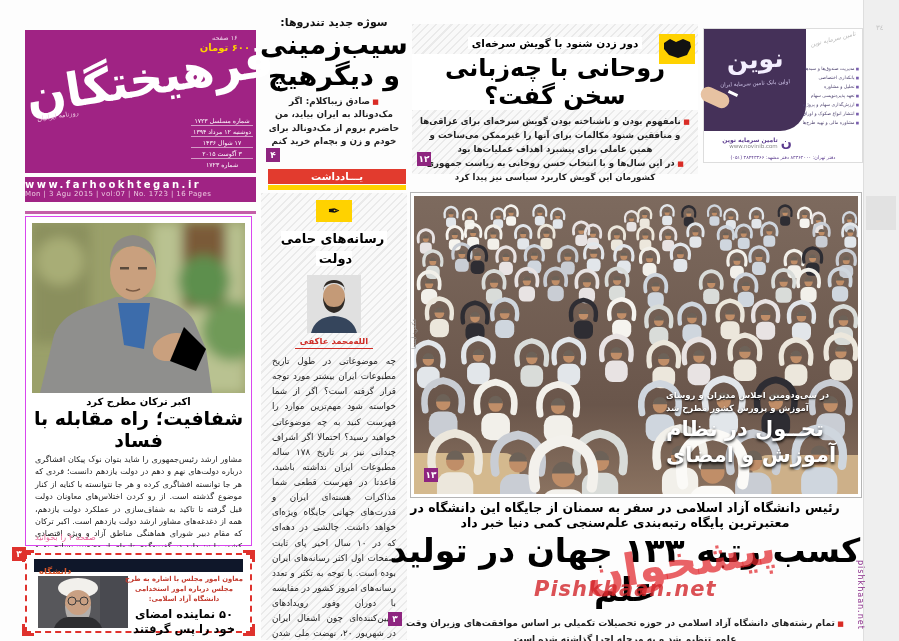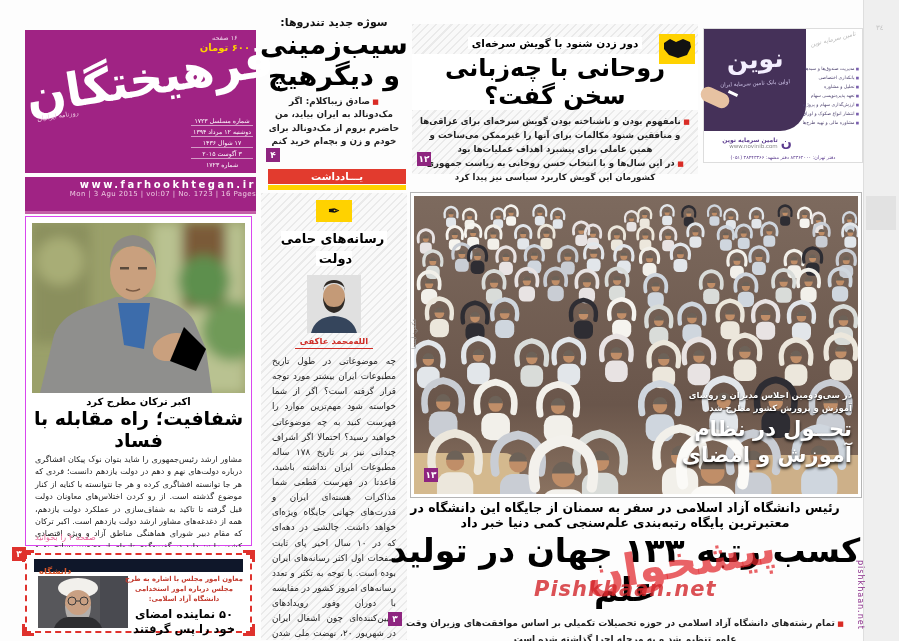--- a/index.html
+++ b/index.html
@@ -16,21 +16,21 @@
   .m-title{position:absolute;left:0px;top:30px;width:180px;text-align:center;color:#fff;
            font-size:47px;font-weight:bold;transform:rotate(-9deg);line-height:1;}
   .m-sub{position:absolute;left:12px;top:82px;color:#eec6e2;font-size:6.5px;transform:rotate(-9deg);}
   .m-price{position:absolute;right:6px;top:4px;text-align:center;direction:rtl;}
   .m-price .l1{font-size:6.5px;color:#f0d9ea;}
   .m-price .l2{font-size:10px;font-weight:bold;color:#ffd200;}
   .m-dates{position:absolute;right:3px;bottom:4px;width:62px;direction:rtl;}
   .m-dates div{font-size:6.2px;color:#fff;text-align:center;border-bottom:1px solid rgba(255,255,255,.55);
                padding:1.5px 0;white-space:nowrap;overflow:hidden;}
   .m-dates div:last-child{border-bottom:none;}
-  .webbar{left:25px;top:177px;width:231px;height:34px;background:#a02384;color:#fff;text-align:right;}
+  .webbar{left:25px;top:177px;width:231px;height:25px;background:#a02384;color:#fff;text-align:left;}
   .webbar .url{font-size:10px;font-weight:bold;letter-spacing:2.5px;padding-top:2px;white-space:nowrap;}
   .webbar .eng{font-size:7px;color:#ecc9e0;letter-spacing:.4px;white-space:nowrap;}
   
   .potato{left:260px;top:16px;width:148px;height:150px;text-align:center;}
   .p-kicker{font-size:11px;font-weight:bold;color:#111;}
   .p-head{font-size:27px;font-weight:bold;line-height:1.06;margin-top:2px;color:#000;}
   .p-body{font-size:8.8px;font-weight:bold;line-height:1.5;margin-top:5px;padding:0 8px;color:#222;}
   .p-body::before{content:"■ ";color:#d92b25;font-size:7px;}
   
   .notebar{left:268px;top:169px;width:138px;height:15px;background:#e23b2e;color:#fff;font-size:10px;
@@ -68,21 +68,21 @@
   .ad-services div::before{content:"■ ";color:#7a5fae;font-size:3.5px;}
   .ad-footer{position:absolute;left:4px;bottom:13px;width:98px;display:flex;align-items:center;
              gap:3px;direction:rtl;justify-content:center;}
   .ad-logo{font-size:13px;font-weight:bold;color:#5b3b8e;line-height:1;}
   .ad-co{font-size:6px;color:#5b3b8e;font-weight:bold;}
   .ad-web{font-size:5.5px;color:#888;}
   .ad-phones{position:absolute;left:0;bottom:2px;width:100%;text-align:center;font-size:4.8px;color:#5b3b8e;}
   
   .photo{left:410px;top:192px;width:452px;height:306px;border:1px solid #b5b5b5;background:#fff;padding:3px;}
   .photo-inner{position:relative;width:100%;height:100%;overflow:hidden;background:#6e5a50;}
-  .ph-caption{position:absolute;right:6px;bottom:26px;width:186px;text-align:right;color:#fff;direction:rtl;}
+  .ph-caption{position:absolute;right:6px;bottom:26px;width:186px;text-align:left;color:#fff;direction:rtl;}
   .ph-kicker{font-size:8.5px;font-weight:bold;line-height:1.55;text-shadow:0 1px 2px rgba(0,0,0,.95);}
   .ph-cap{font-size:21px;font-weight:bold;line-height:1.25;text-shadow:0 2px 3px rgba(0,0,0,.9);}
   .ph-page{position:absolute;left:10px;bottom:12px;}
   .ph-credit{position:absolute;left:-13px;top:45%;transform:rotate(-90deg);font-size:6px;color:#9a9a9a;white-space:nowrap;}
   
   .mainstory{left:388px;top:500px;width:474px;text-align:center;}
   .ms-kicker{font-size:12.5px;font-weight:bold;color:#000;}
   .ms-head{font-size:33px;font-weight:bold;margin-top:1px;color:#000;letter-spacing:-1px;}
   .ms-bullets{margin-top:7px;font-size:9px;font-weight:bold;line-height:1.75;padding:0 6px;color:#222;}
   .ms-bullets div::before{content:"■ ";color:#d92b25;font-size:7px;}

